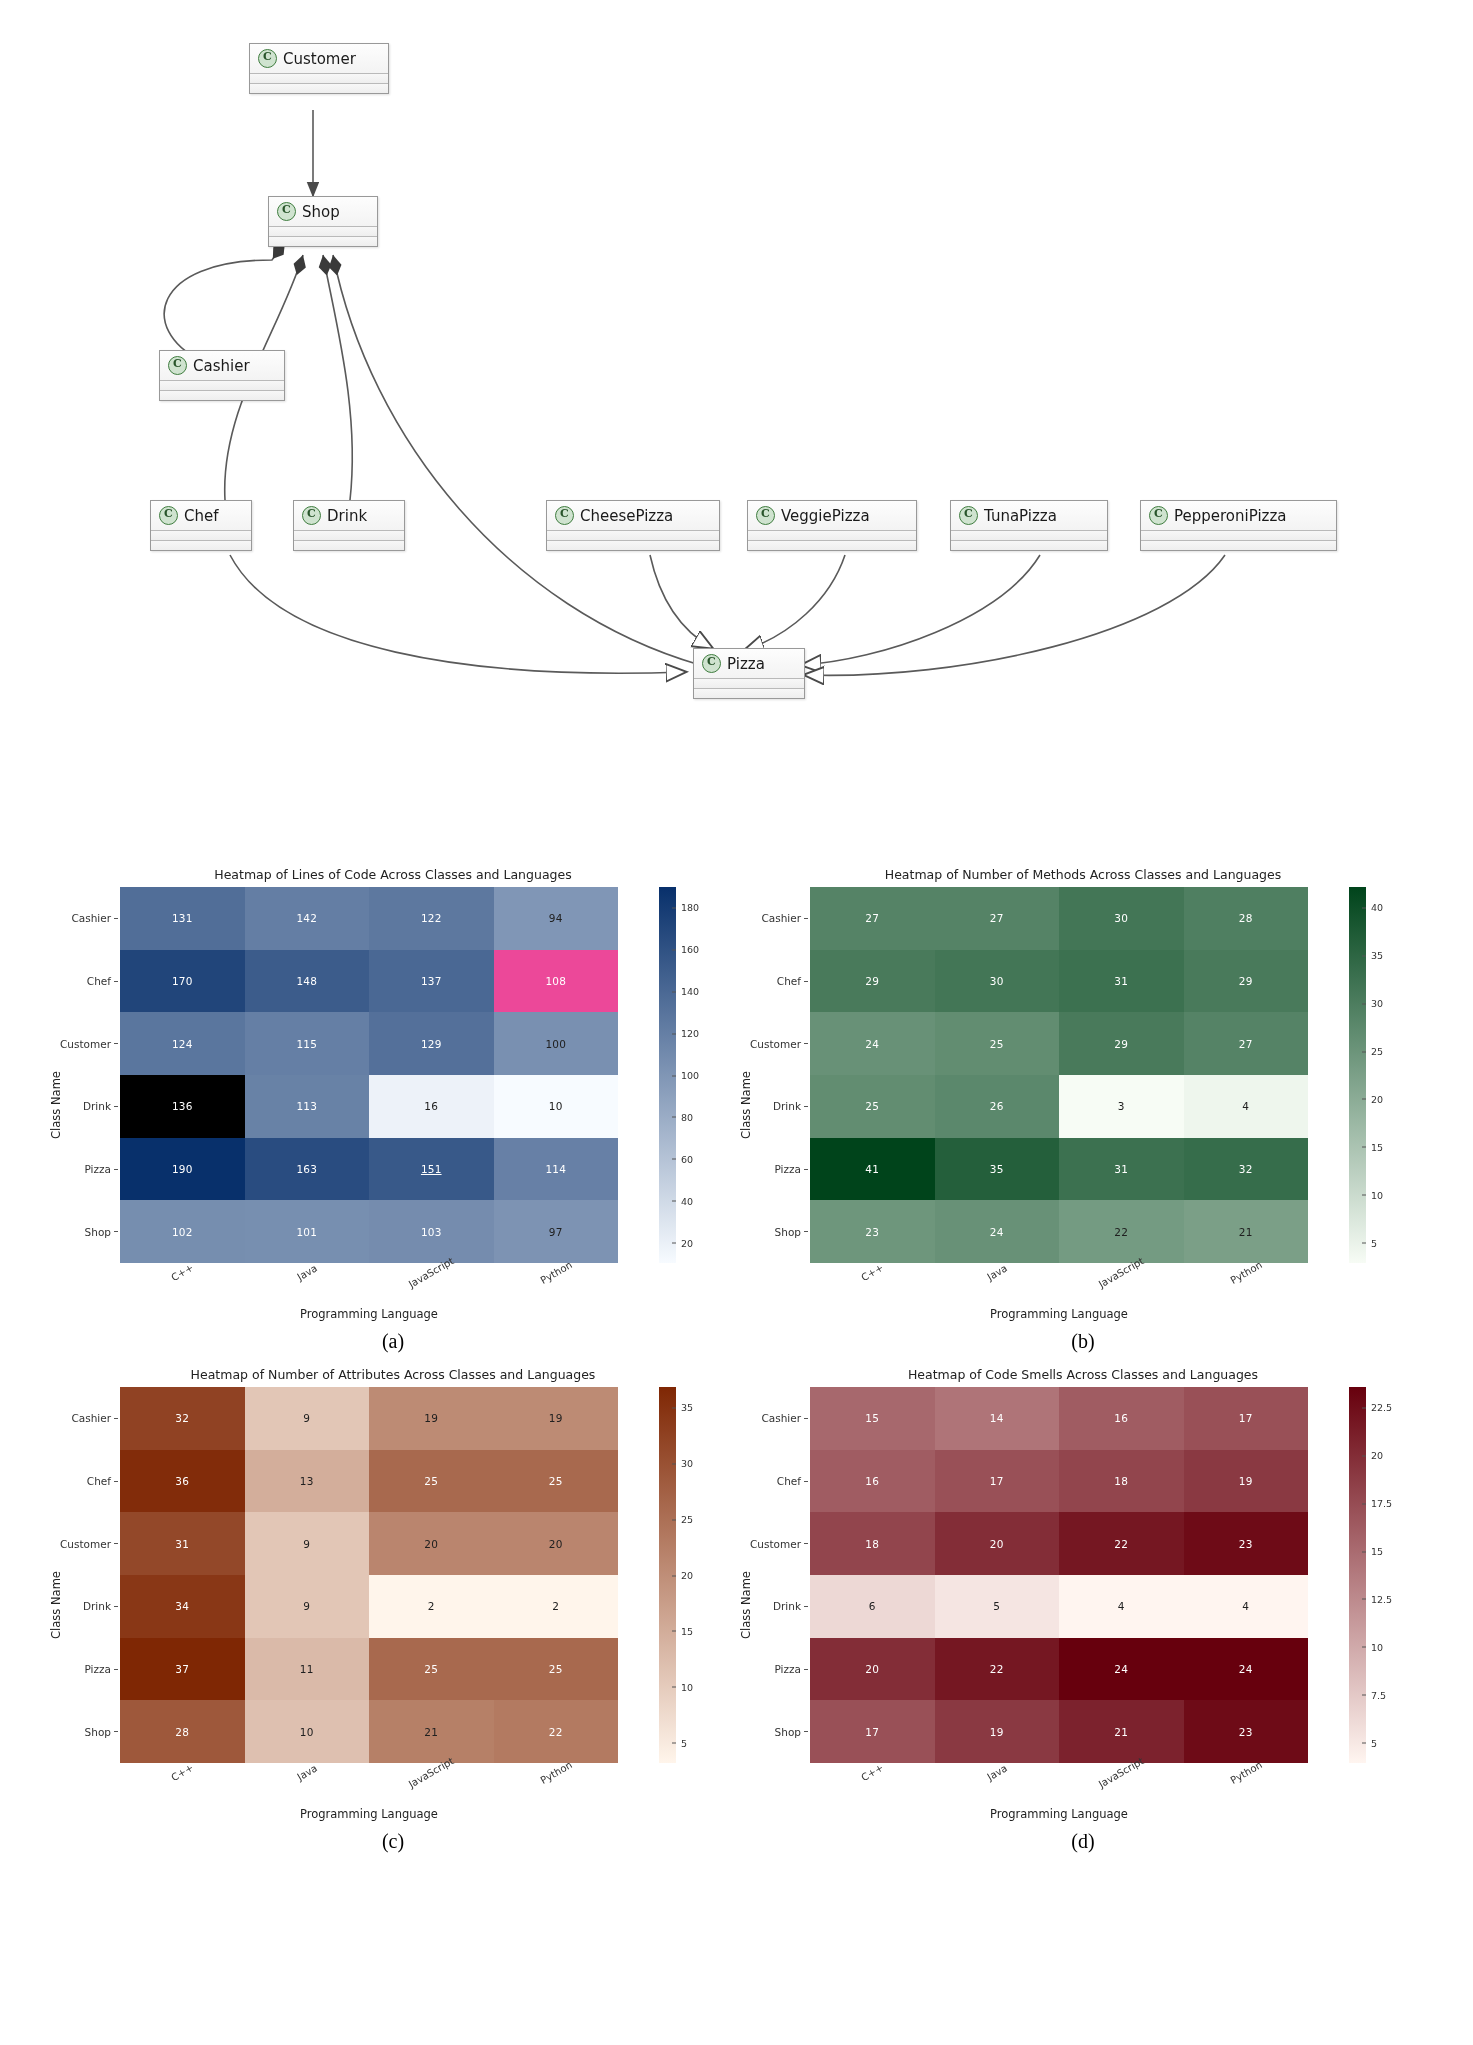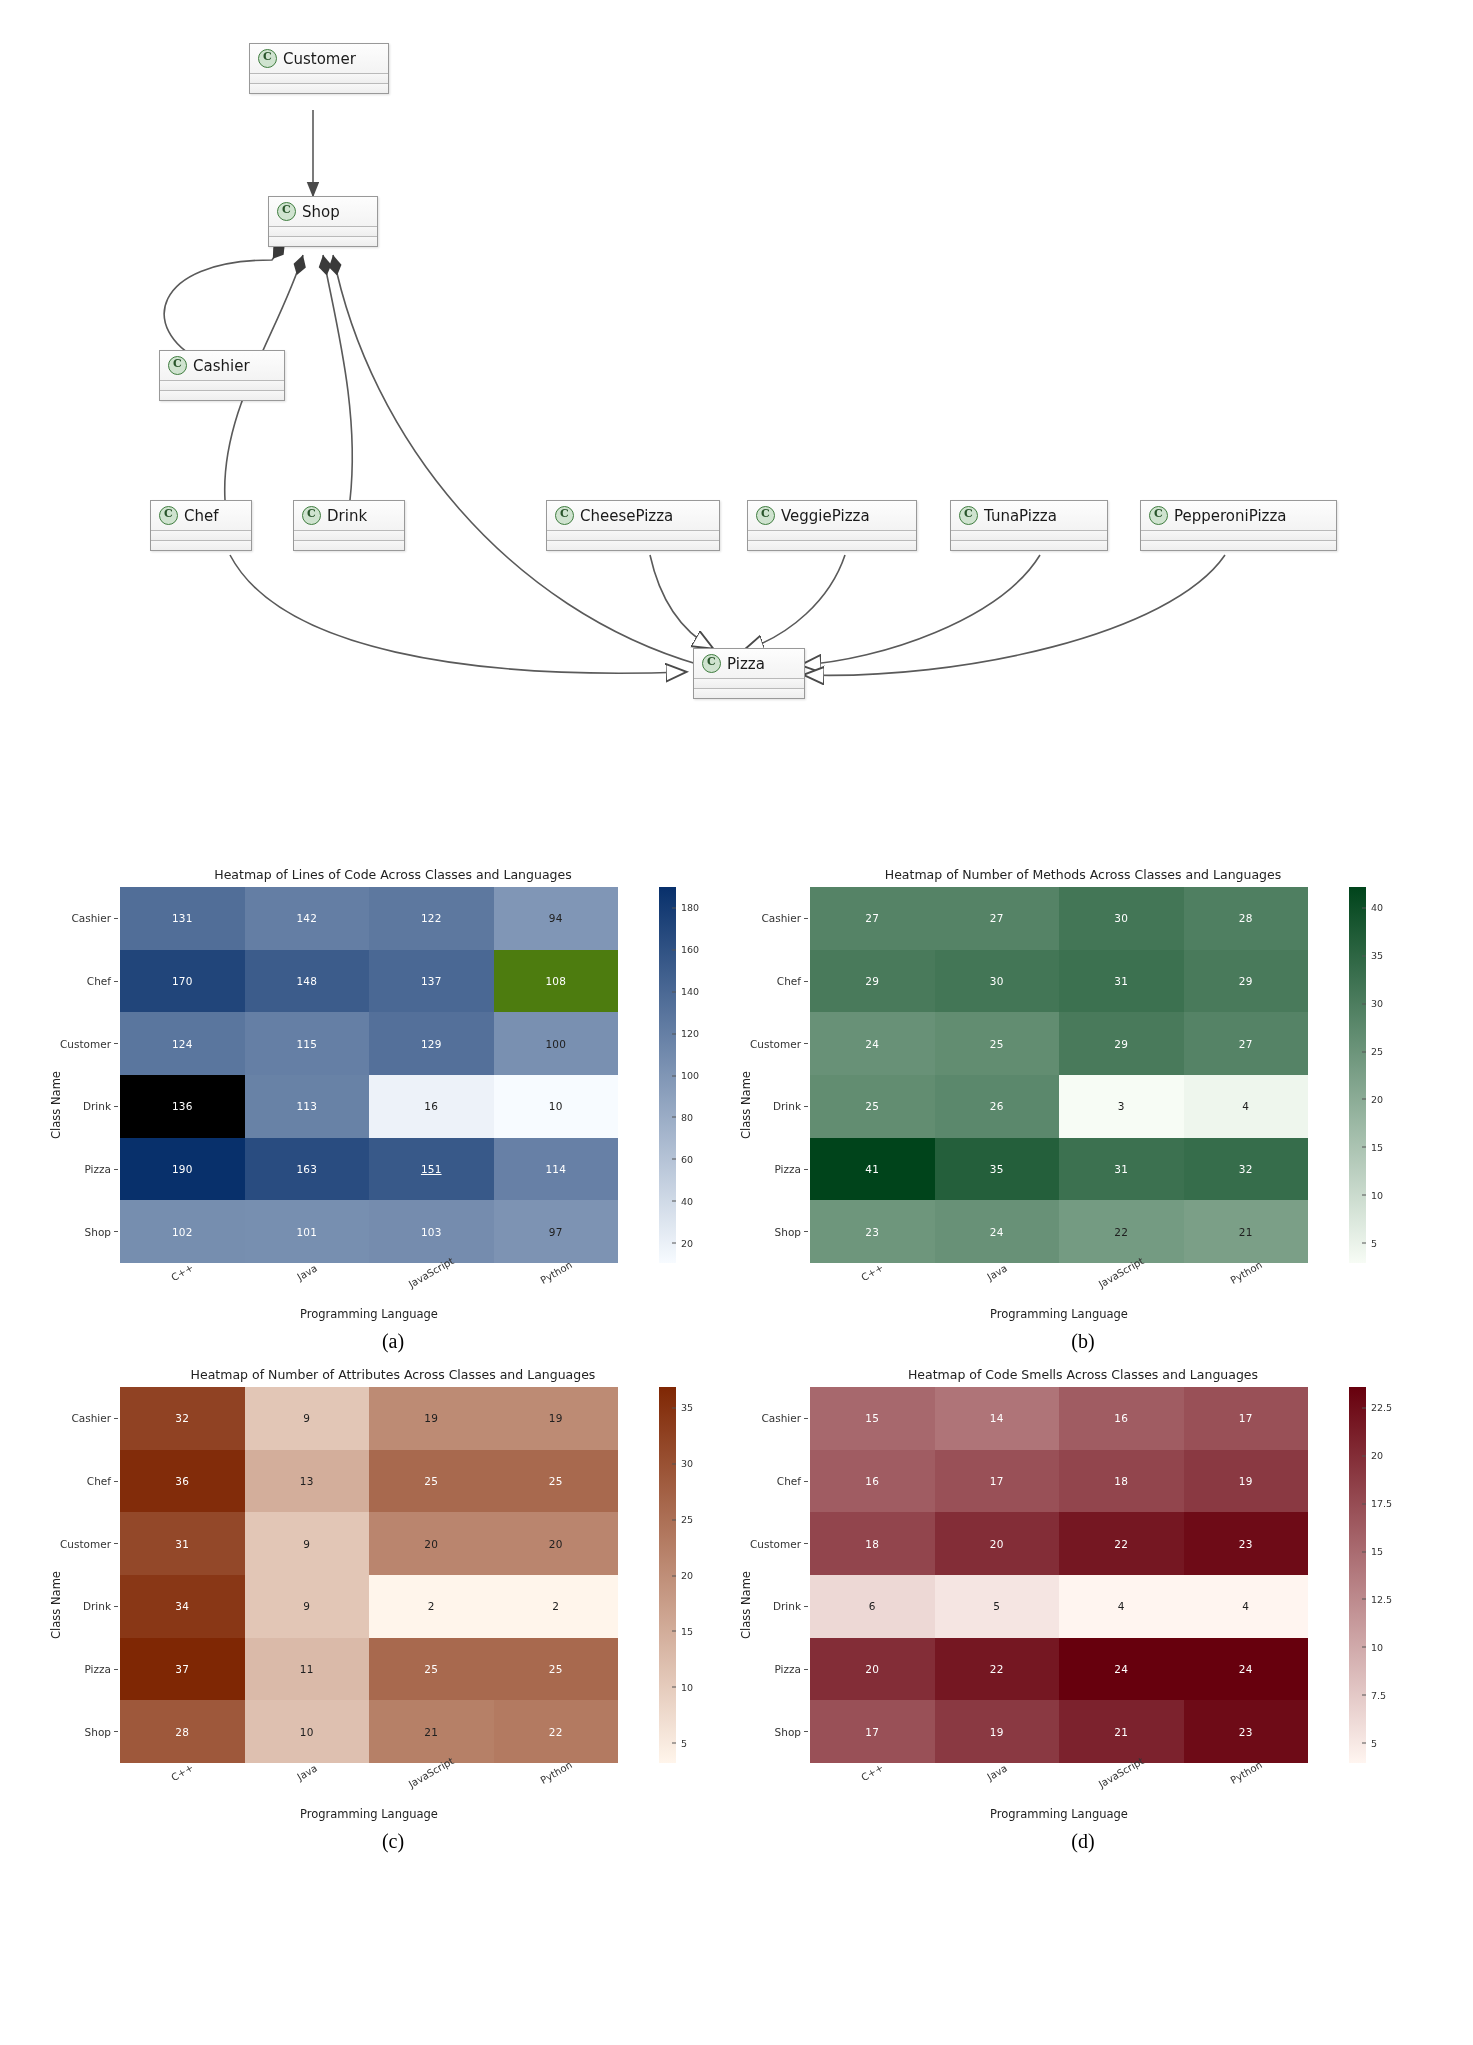--- a/index.html
+++ b/index.html
@@ -384,21 +384,21 @@
           </div>
         <div class="hm-plot-wrap">
           <div class="hm-cells" style="grid-template-rows: repeat(6, 1fr); text-align: center;">
               <div class="hm-cell" style="background: rgb(81, 110, 152); color: rgb(255, 255, 255);">131</div>
               <div class="hm-cell" style="background: rgb(100, 126, 164); color: rgb(255, 255, 255);">142</div>
               <div class="hm-cell" style="background: rgb(93, 120, 159); color: rgb(255, 255, 255);">122</div>
               <div class="hm-cell" style="background: rgb(128, 150, 182); color: rgb(32, 32, 32);">94</div>
               <div class="hm-cell" style="background: rgb(33, 69, 122); color: rgb(255, 255, 255);">170</div>
               <div class="hm-cell" style="background: rgb(60, 92, 139); color: rgb(255, 255, 255);">148</div>
               <div class="hm-cell" style="background: rgb(74, 104, 148); color: rgb(255, 255, 255);">137</div>
-              <div class="hm-cell" style="background: #4d7c0f; color: rgb(255, 255, 255);">108</div>
+              <div class="hm-cell" style="background: #ec4899; color: rgb(255, 255, 255);">108</div>
               <div class="hm-cell" style="background: rgb(90, 118, 158); color: rgb(255, 255, 255);">124</div>
               <div class="hm-cell" style="background: rgb(101, 127, 165); color: rgb(255, 255, 255);">115</div>
               <div class="hm-cell" style="background: rgb(84, 112, 154); color: rgb(255, 255, 255);">129</div>
               <div class="hm-cell" style="background: rgb(121, 144, 177); color: rgb(32, 32, 32);">100</div>
               <div class="hm-cell" style="background: #000000; color: rgb(255, 255, 255);">136</div>
               <div class="hm-cell" style="background: rgb(104, 130, 166); color: rgb(255, 255, 255);">113</div>
               <div class="hm-cell" style="background: rgb(237, 242, 249); color: rgb(32, 32, 32);">16</div>
               <div class="hm-cell" style="background: rgb(247, 251, 255); color: rgb(32, 32, 32);">10</div>
               <div class="hm-cell" style="background: rgb(8, 48, 107); color: rgb(255, 255, 255);">190</div>
               <div class="hm-cell" style="background: rgb(41, 76, 128); color: rgb(255, 255, 255);">163</div>

